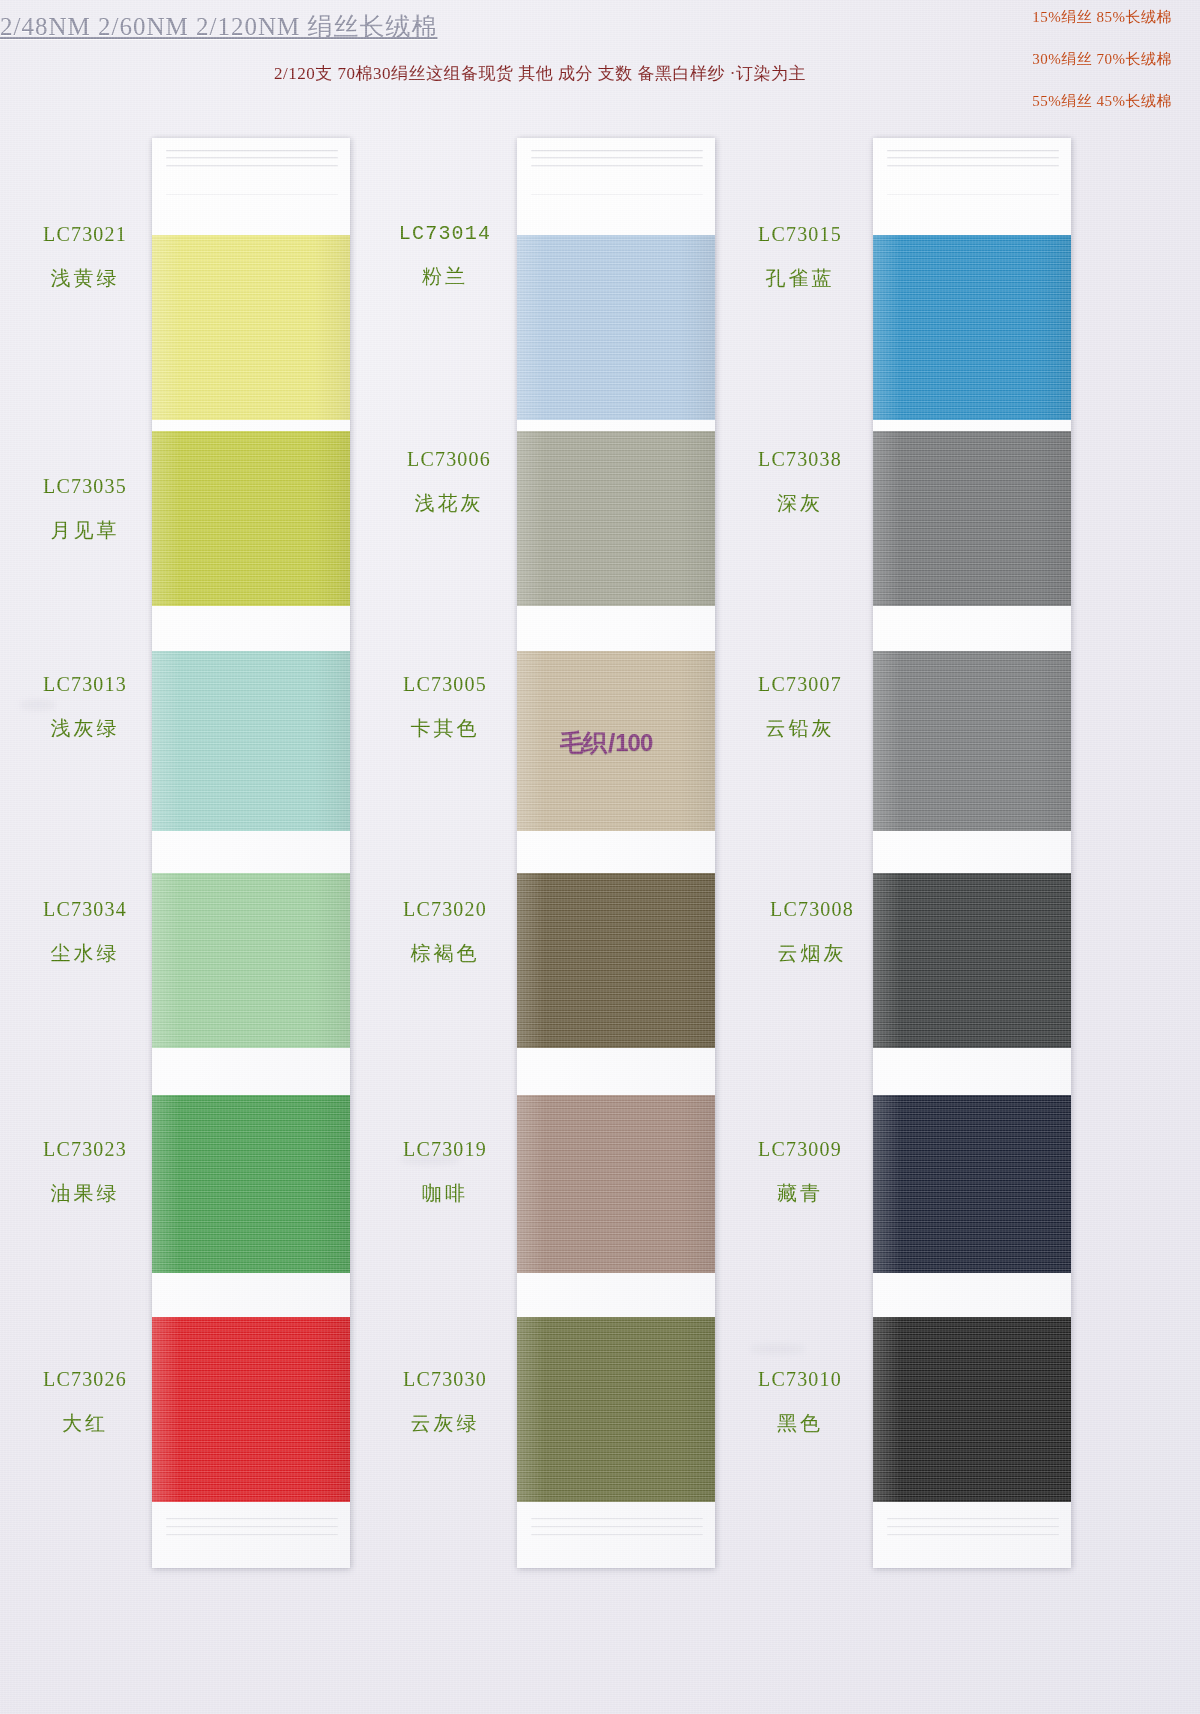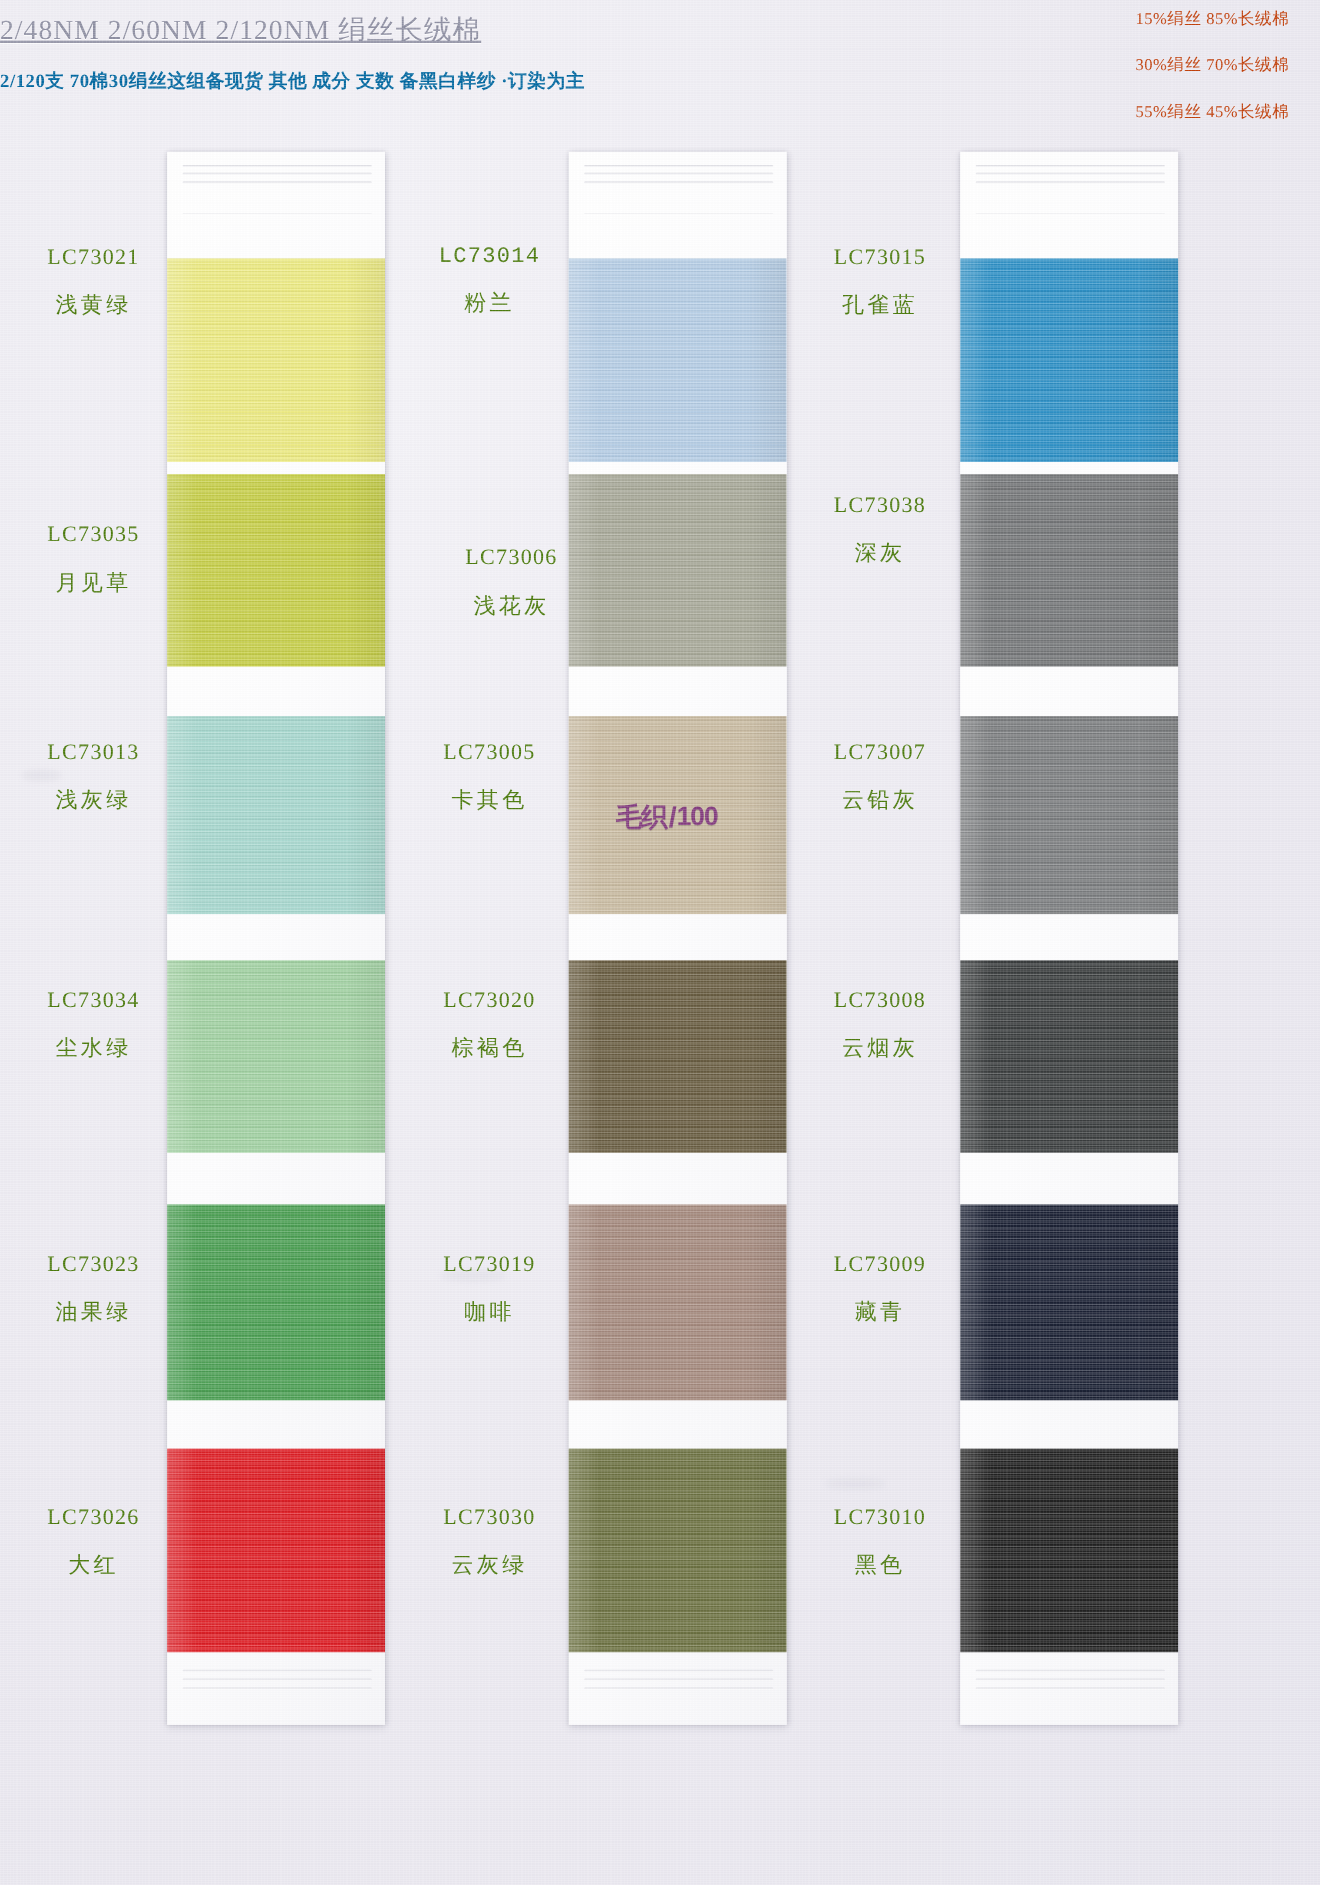--- a/index.html
+++ b/index.html
@@ -27,22 +27,22 @@
   
   .header{position:absolute;left:0;top:0;width:1200px;height:115px;}
   .title{
     position:absolute;left:0;top:10px;width:1080px;text-align:left;
     font-size:25px;letter-spacing:1px;color:#8f90a3;
     text-shadow:0 1px 0 rgba(255,255,255,.85);
     white-space:nowrap;
     text-decoration:underline;
   }
   .subtitle{
-    position:absolute;left:0;top:62px;width:1080px;text-align:left;
-    font-size:17px;color:#0369a1;letter-spacing:.5px;white-space:nowrap;font-weight:bold;
+    position:absolute;left:0;top:62px;width:1080px;text-align:center;
+    font-size:17px;color:#7f1d1d;letter-spacing:.5px;white-space:nowrap;
   }
   .comp{
     position:absolute;right:28px;font-size:15px;color:#c2410c;letter-spacing:.5px;
     white-space:nowrap;text-align:right;width:250px;
   }
   .comp.c0{top:8px}
   .comp.c1{top:50px}
   .comp.c2{top:92px}
 
   
@@ -212,21 +212,21 @@
       <div class="name">油果绿</div>
     </div>
     <div class="lbl" style="left: 0px; top: 1368px;">
       <div class="code">LC73026</div>
       <div class="name">大红</div>
     </div>
     <div class="lbl" style="left: 360px; top: 223px; font-family: Liberation Mono, monospace;">
       <div class="code">LC73014</div>
       <div class="name">粉兰</div>
     </div>
-    <div class="lbl" style="left: 380px; top: 448px; margin-top: 48px;">
+    <div class="lbl" style="left: 364px; top: 448px;">
       <div class="code">LC73006</div>
       <div class="name">浅花灰</div>
     </div>
     <div class="lbl" style="left: 360px; top: 673px;">
       <div class="code">LC73005</div>
       <div class="name">卡其色</div>
     </div>
     <div class="lbl" style="left: 360px; top: 898px;">
       <div class="code">LC73020</div>
       <div class="name">棕褐色</div>
@@ -244,21 +244,21 @@
       <div class="name">孔雀蓝</div>
     </div>
     <div class="lbl" style="left: 715px; top: 448px;">
       <div class="code">LC73038</div>
       <div class="name">深灰</div>
     </div>
     <div class="lbl" style="left: 715px; top: 673px;">
       <div class="code">LC73007</div>
       <div class="name">云铅灰</div>
     </div>
-    <div class="lbl" style="left: 715px; top: 898px;">
+    <div class="lbl" style="left: 715px; top: 898px; padding-left: 12px;">
       <div class="code">LC73008</div>
       <div class="name">云烟灰</div>
     </div>
     <div class="lbl" style="left: 715px; top: 1138px;">
       <div class="code">LC73009</div>
       <div class="name">藏青</div>
     </div>
     <div class="lbl" style="left: 715px; top: 1368px;">
       <div class="code">LC73010</div>
       <div class="name">黑色</div>

